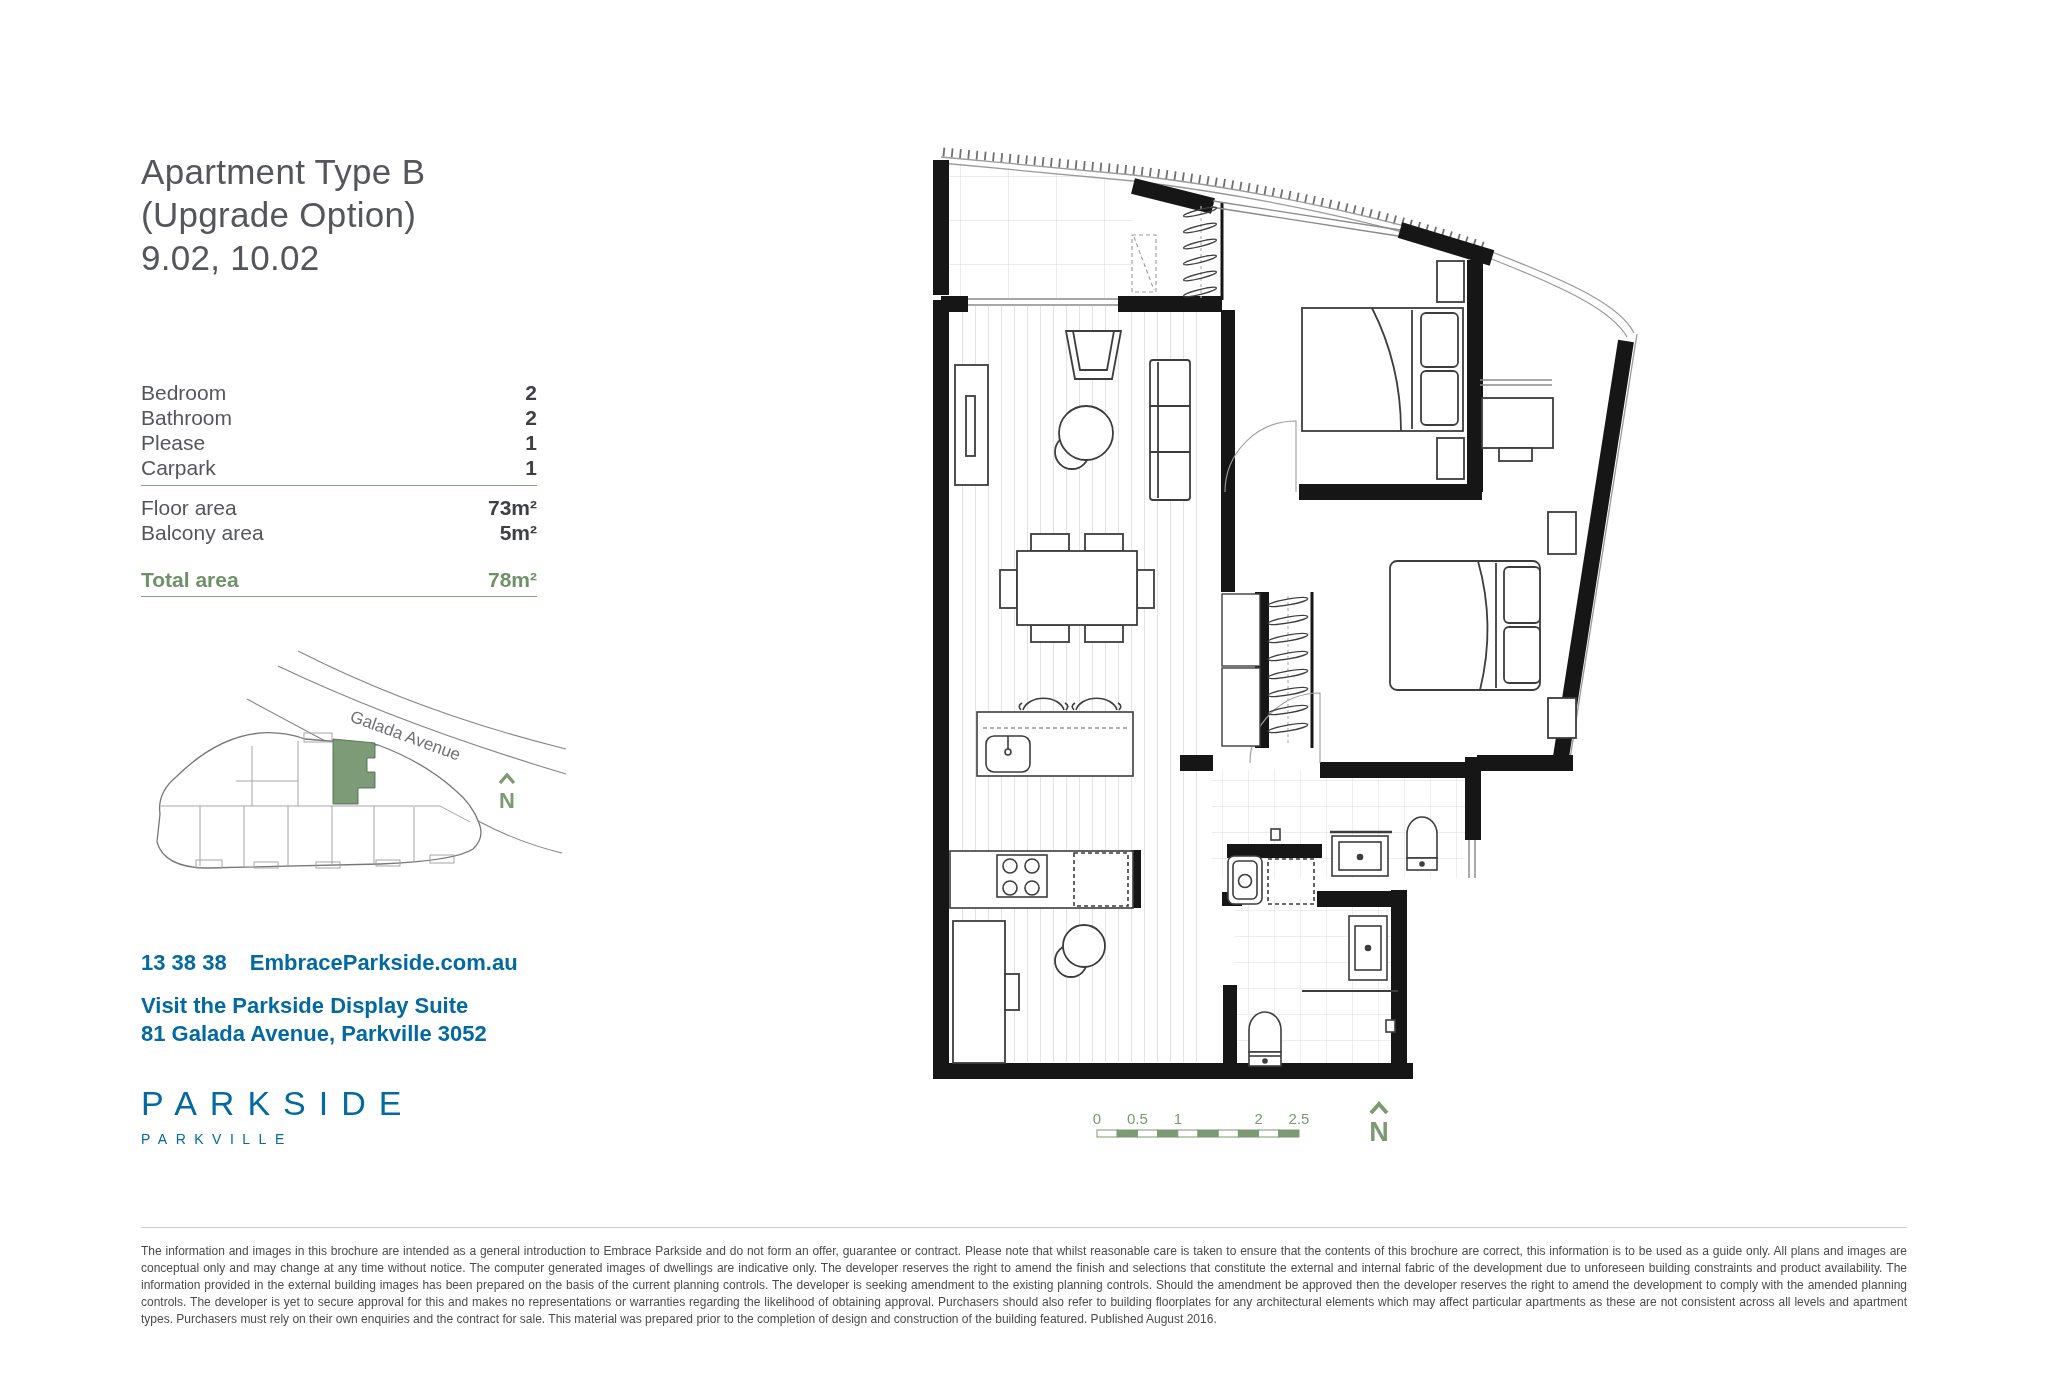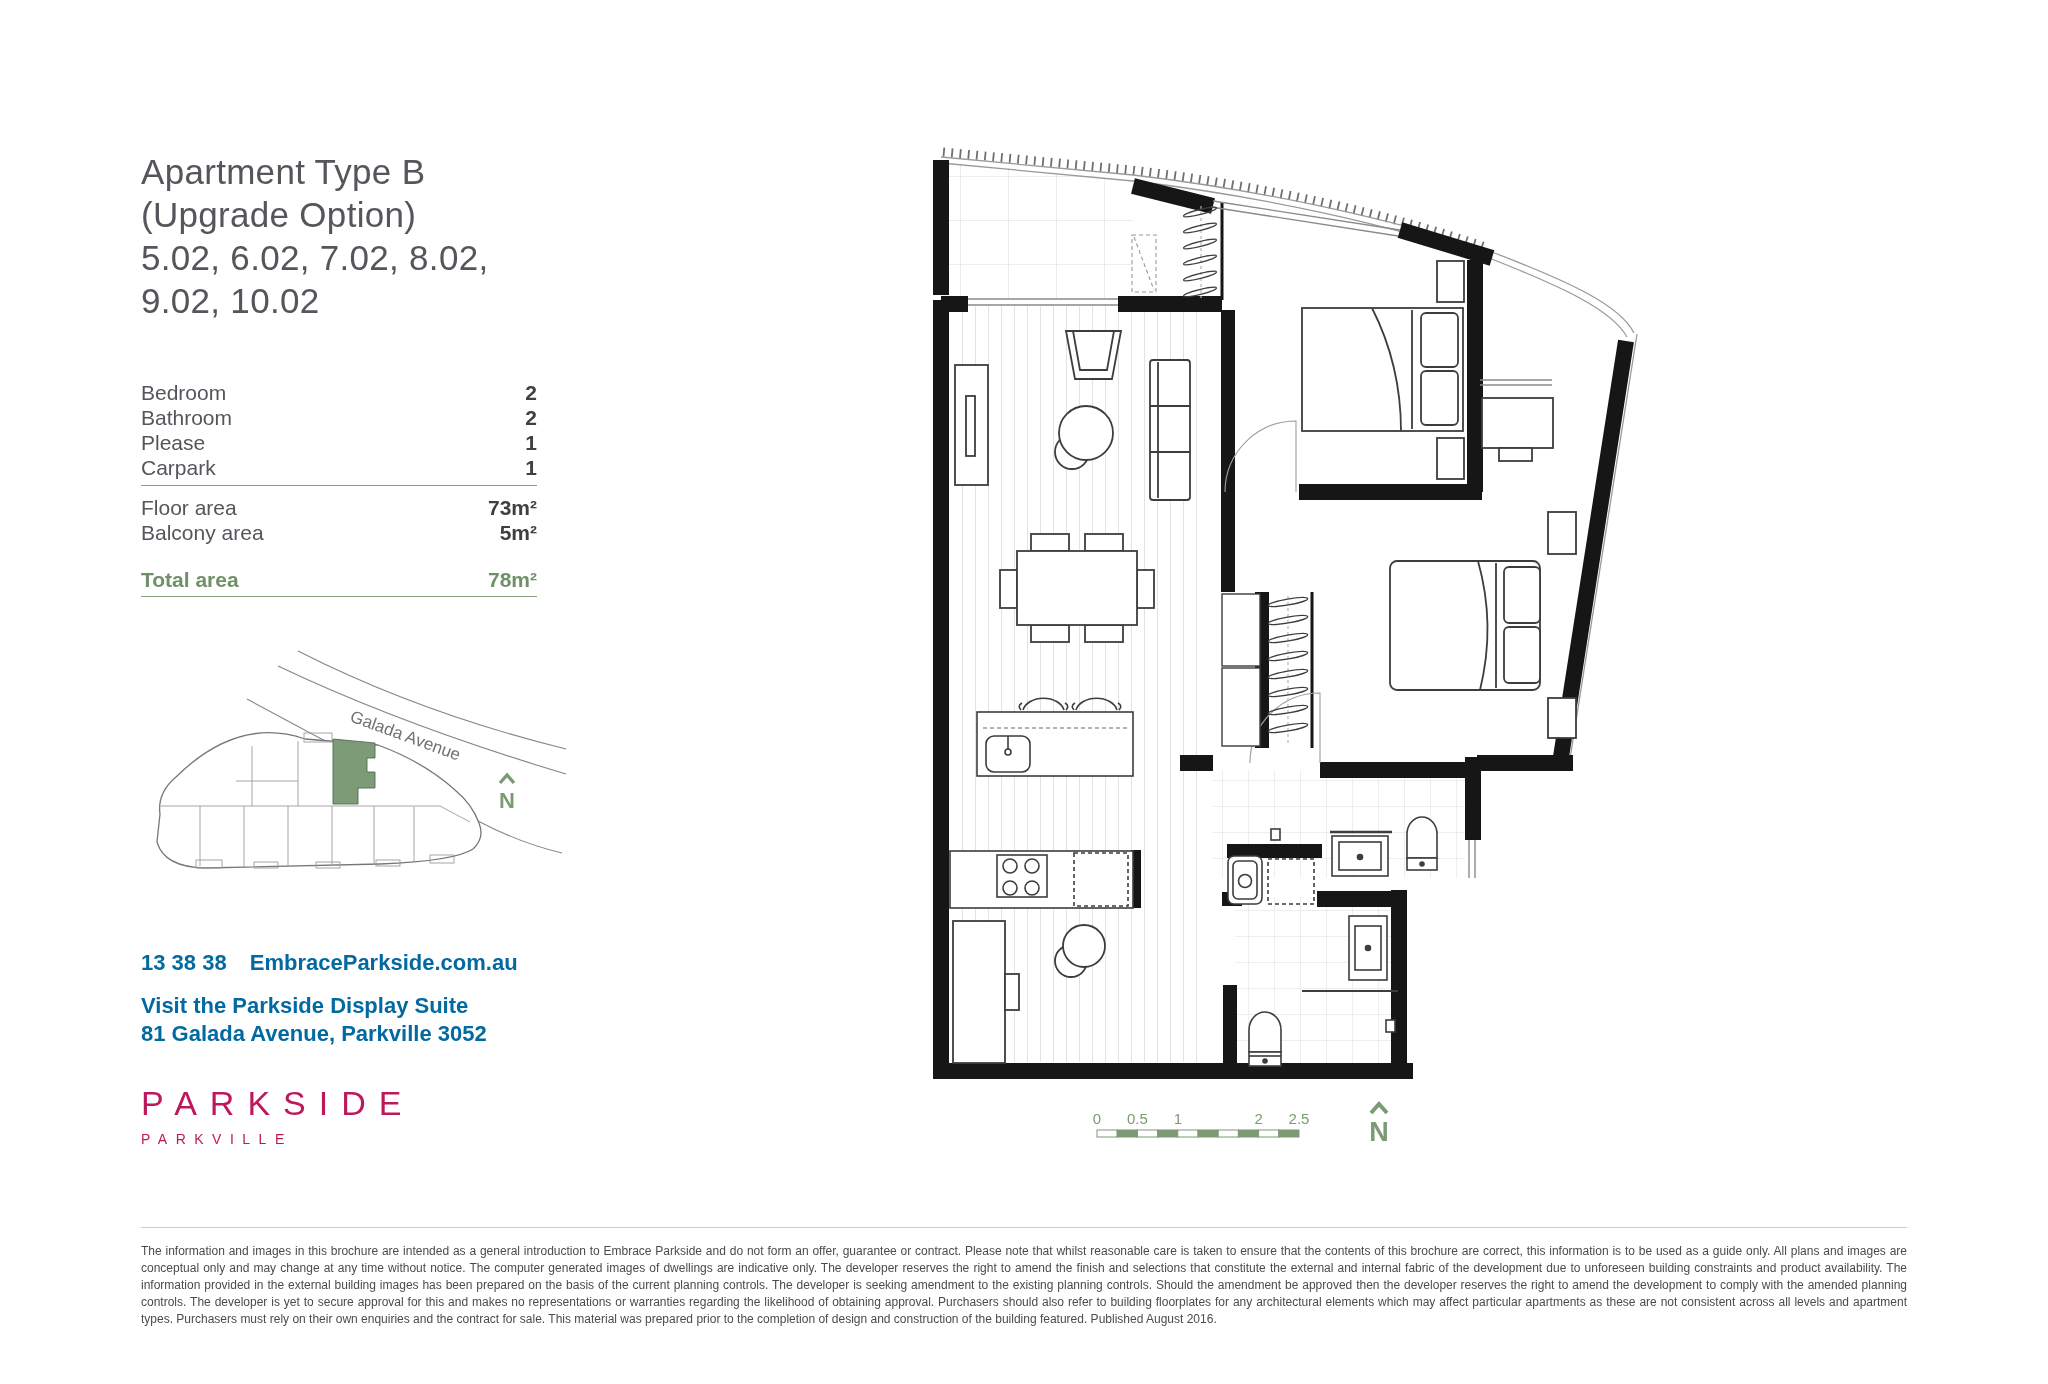--- a/index.html
+++ b/index.html
@@ -18,41 +18,40 @@
   .total-row .val{color:#6f9168;}
   .rule2{margin-top:4px;}
 
   .sitemap{position:absolute;left:140px;top:630px;}
 
   .contact{position:absolute;left:141px;top:950px;color:#0369a1;}
   .contact .row1{font-size:22px;font-weight:bold;}
   .contact .row1 .site{margin-left:17px;}
   .contact .row2{margin-top:16px;font-size:22px;line-height:28px;font-weight:700;}
 
-  .logo{position:absolute;left:141px;top:1084px;color:#be185d;}
+  .logo{position:absolute;left:141px;top:1084px;color:#0369a1;}
   .logo .wordmark{font-size:34px;letter-spacing:13px;font-weight:400;}
   .logo .sub{font-size:14px;letter-spacing:8.5px;margin-top:8px;}
 
   
   .floorplan{position:absolute;left:690px;top:100px;}
 
   
   .divider{position:absolute;left:141px;top:1227px;width:1766px;height:1px;background:#cbcbcb;}
   .disclaimer{position:absolute;left:141px;top:1243px;width:1766px;margin:0;
               font-size:12px;line-height:17px;color:#4b4b4d;text-align:justify;}
 </style>
 </head>
 <body>
 
 <div class="page">
 
   <header class="title">
     <div>Apartment Type B</div>
     <div>(Upgrade Option)</div>
-    <div>5.02, 6.02, 7.02, 8.02,</div>
     <div>9.02, 10.02</div>
   </header>
 
   <section class="specs">
     <div class="spec-row">
       <span>Bedroom</span>
       <span class="val">2</span>
     </div>
     <div class="spec-row">
       <span>Bathroom</span>

